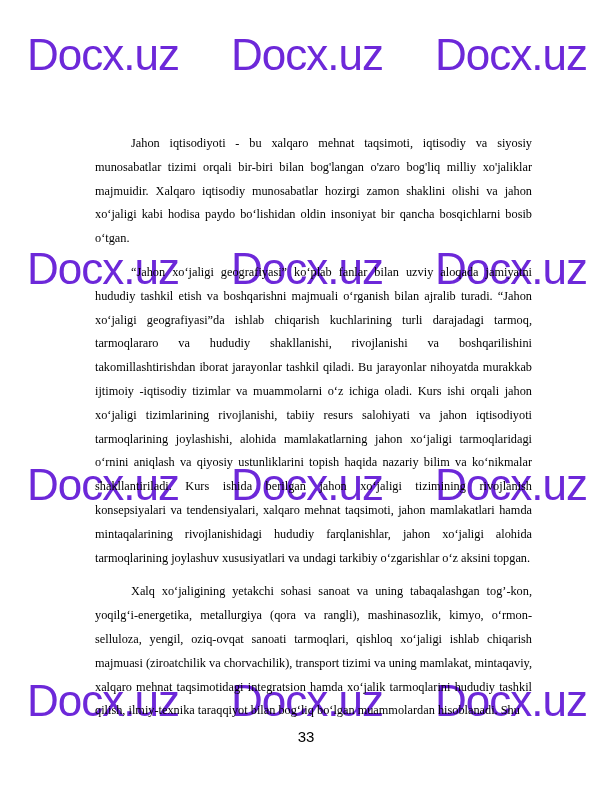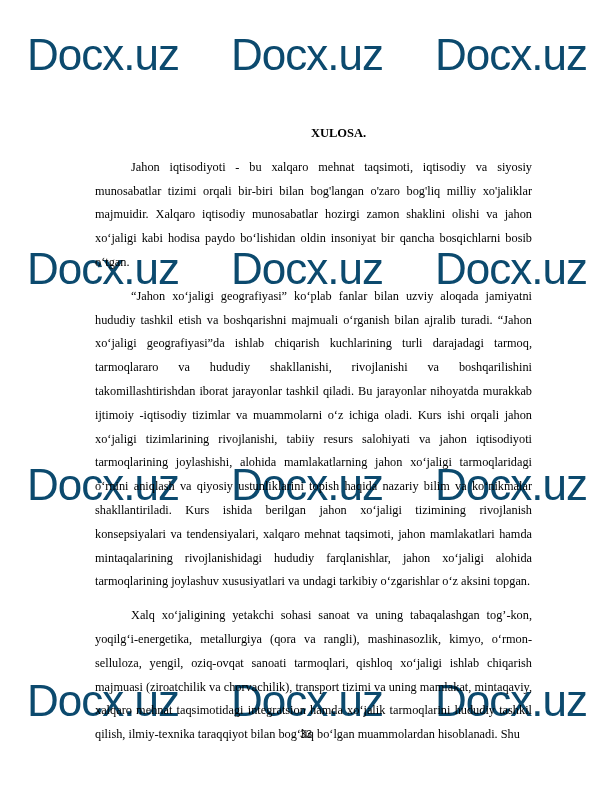--- a/index.html
+++ b/index.html
@@ -20,21 +20,21 @@
       left: 0;
       width: 612px;
       display: flex;
       justify-content: space-around;
       pointer-events: none;
       z-index: 0;
     }
     .watermark {
       font-family: "Liberation Sans", "DejaVu Sans", sans-serif;
       font-size: 44px;
-      color: #0c4a6e;
+      color: #6d28d9;
       letter-spacing: -1px;
       width: 150px;
       text-align: center;
     }
     .page {
       position: absolute;
       left: 85px;
       top: 122px;
       width: 457px;
       z-index: 1;
@@ -54,21 +54,21 @@
       text-indent: 36px;
       margin: 10px;
     }
     .page-number {
       position: absolute;
       left: 0;
       width: 612px;
       top: 728px;
       text-align: center;
       font-family: "Liberation Sans", "DejaVu Sans", sans-serif;
-      font-size: 11px;
+      font-size: 15px;
       z-index: 1;
     }
   </style>
 </head>
 <body>
 
 <div class="watermark-row" style="top: 30px;">
   <span class="watermark">Docx.uz</span>
   <span class="watermark">Docx.uz</span>
   <span class="watermark">Docx.uz</span>
@@ -83,19 +83,18 @@
   <span class="watermark">Docx.uz</span>
   <span class="watermark">Docx.uz</span>
 </div>
 <div class="watermark-row" style="top: 676px;">
   <span class="watermark">Docx.uz</span>
   <span class="watermark">Docx.uz</span>
   <span class="watermark">Docx.uz</span>
 </div>
 
 <div class="page">
-  <h1 class="title">XULOSA.</h1>
   <p class="para">Jahon iqtisodiyoti - bu xalqaro mehnat taqsimoti, iqtisodiy va siyosiy munosabatlar tizimi orqali bir-biri bilan bog'langan o'zaro bog'liq milliy xo'jaliklar majmuidir. Xalqaro iqtisodiy munosabatlar hozirgi zamon shaklini olishi va jahon xo‘jaligi kabi hodisa paydo bo‘lishidan oldin insoniyat bir qancha bosqichlarni bosib o‘tgan.</p>
   <p class="para">“Jahon xo‘jaligi geografiyasi” ko‘plab fanlar bilan uzviy aloqada jamiyatni hududiy tashkil etish va boshqarishni majmuali o‘rganish bilan ajralib turadi. “Jahon xo‘jaligi  geografiyasi”da  ishlab chiqarish kuchlarining turli darajadagi tarmoq, tarmoqlararo va hududiy shakllanishi, rivojlanishi va boshqarilishini takomillashtirishdan iborat jarayonlar tashkil qiladi. Bu jarayonlar nihoyatda murakkab ijtimoiy -iqtisodiy tizimlar va muammolarni  o‘z ichiga oladi.   Kurs ishi orqali  jahon xo‘jaligi tizimlarining rivojlanishi, tabiiy resurs salohiyati va jahon iqtisodiyoti tarmoqlarining joylashishi, alohida mamlakatlarning jahon xo‘jaligi tarmoqlaridagi o‘rnini aniqlash va qiyosiy ustunliklarini topish haqida nazariy bilim va ko‘nikmalar shakllantiriladi. Kurs ishida berilgan jahon xo‘jaligi tizimining rivojlanish konsepsiyalari va tendensiyalari, xalqaro mehnat taqsimoti, jahon mamlakatlari hamda mintaqalarining rivojlanishidagi hududiy farqlanishlar, jahon xo‘jaligi alohida tarmoqlarining joylashuv xususiyatlari va undagi tarkibiy o‘zgarishlar o‘z aksini topgan.</p>
   <p class="para">Xalq xo‘jaligining  yetakchi sohasi sanoat va uning tabaqalashgan tog’-kon, yoqilg‘i-energetika, metallurgiya (qora va rangli), mashinasozlik, kimyo,  o‘rmon-selluloza, yengil, oziq-ovqat sanoati tarmoqlari, qishloq xo‘jaligi ishlab chiqarish majmuasi (ziroatchilik va chorvachilik), transport tizimi va uning mamlakat, mintaqaviy, xalqaro mehnat taqsimotidagi integratsion hamda  xo‘jalik tarmoqlarini hududiy tashkil qilish, ilmiy-texnika taraqqiyot bilan bog‘liq bo‘lgan muammolardan hisoblanadi.  Shu</p>
 </div>
 
 <div class="page-number">33</div>
 
 </body></html>

